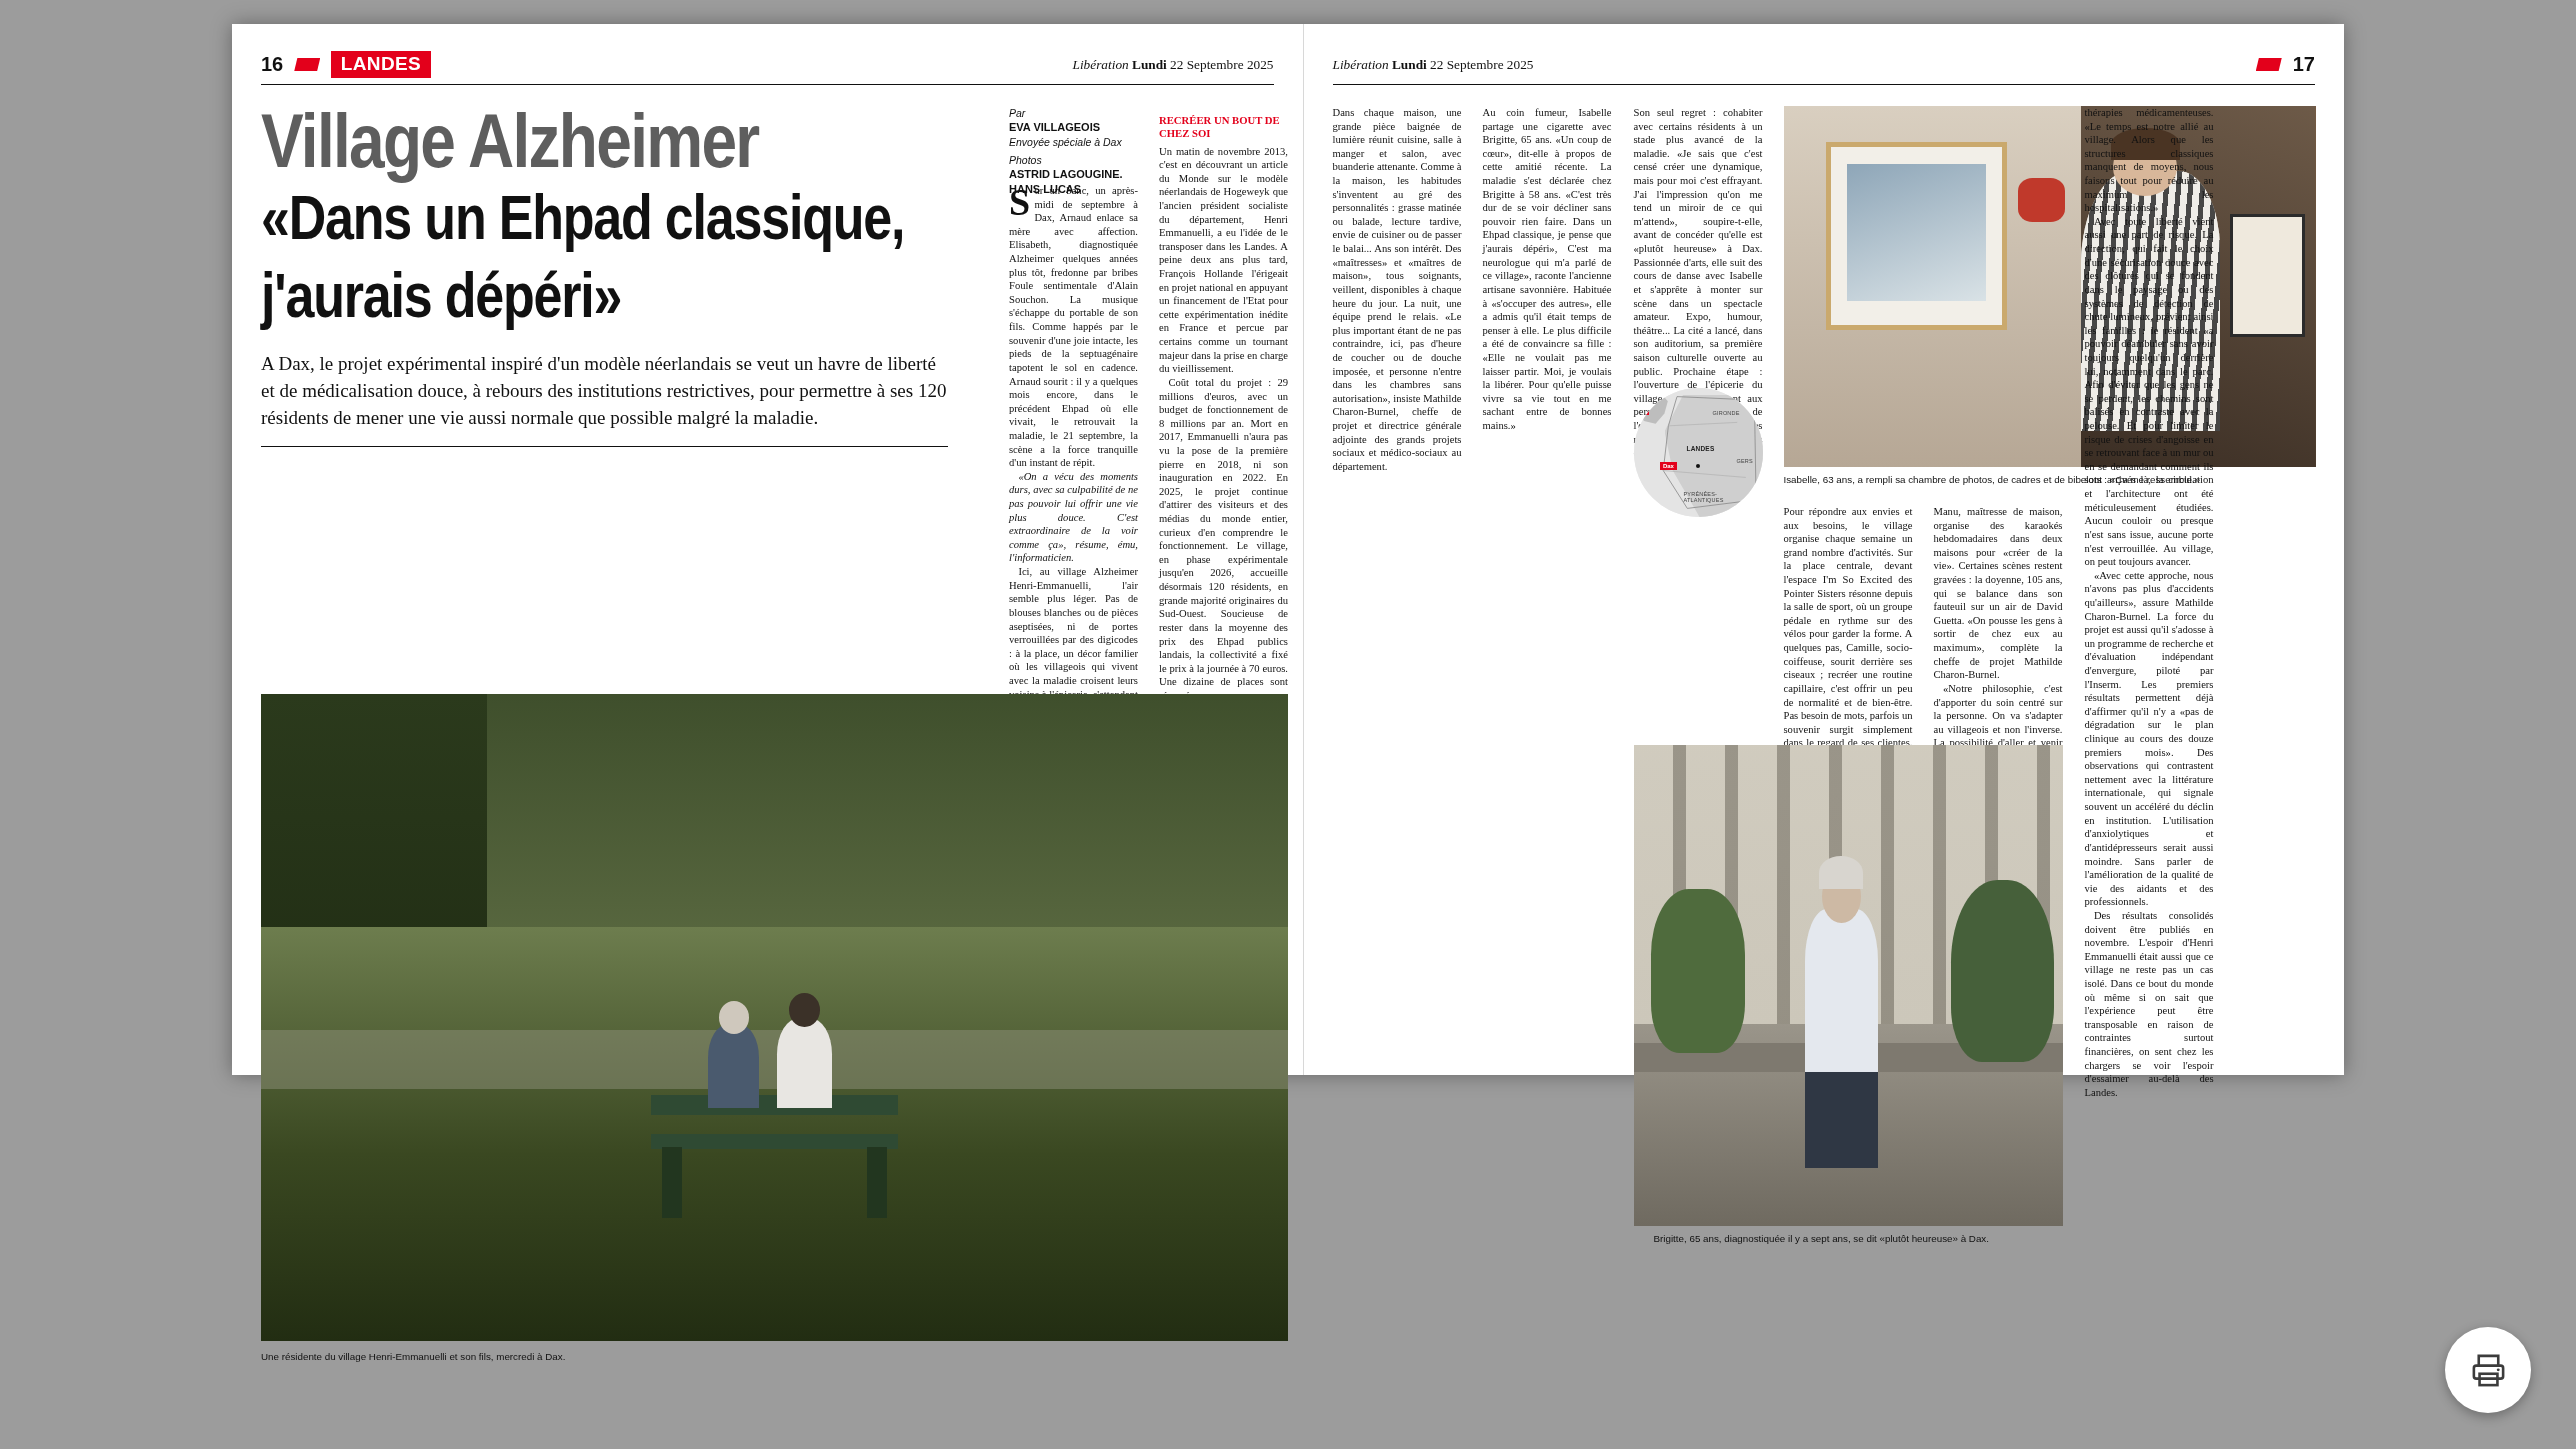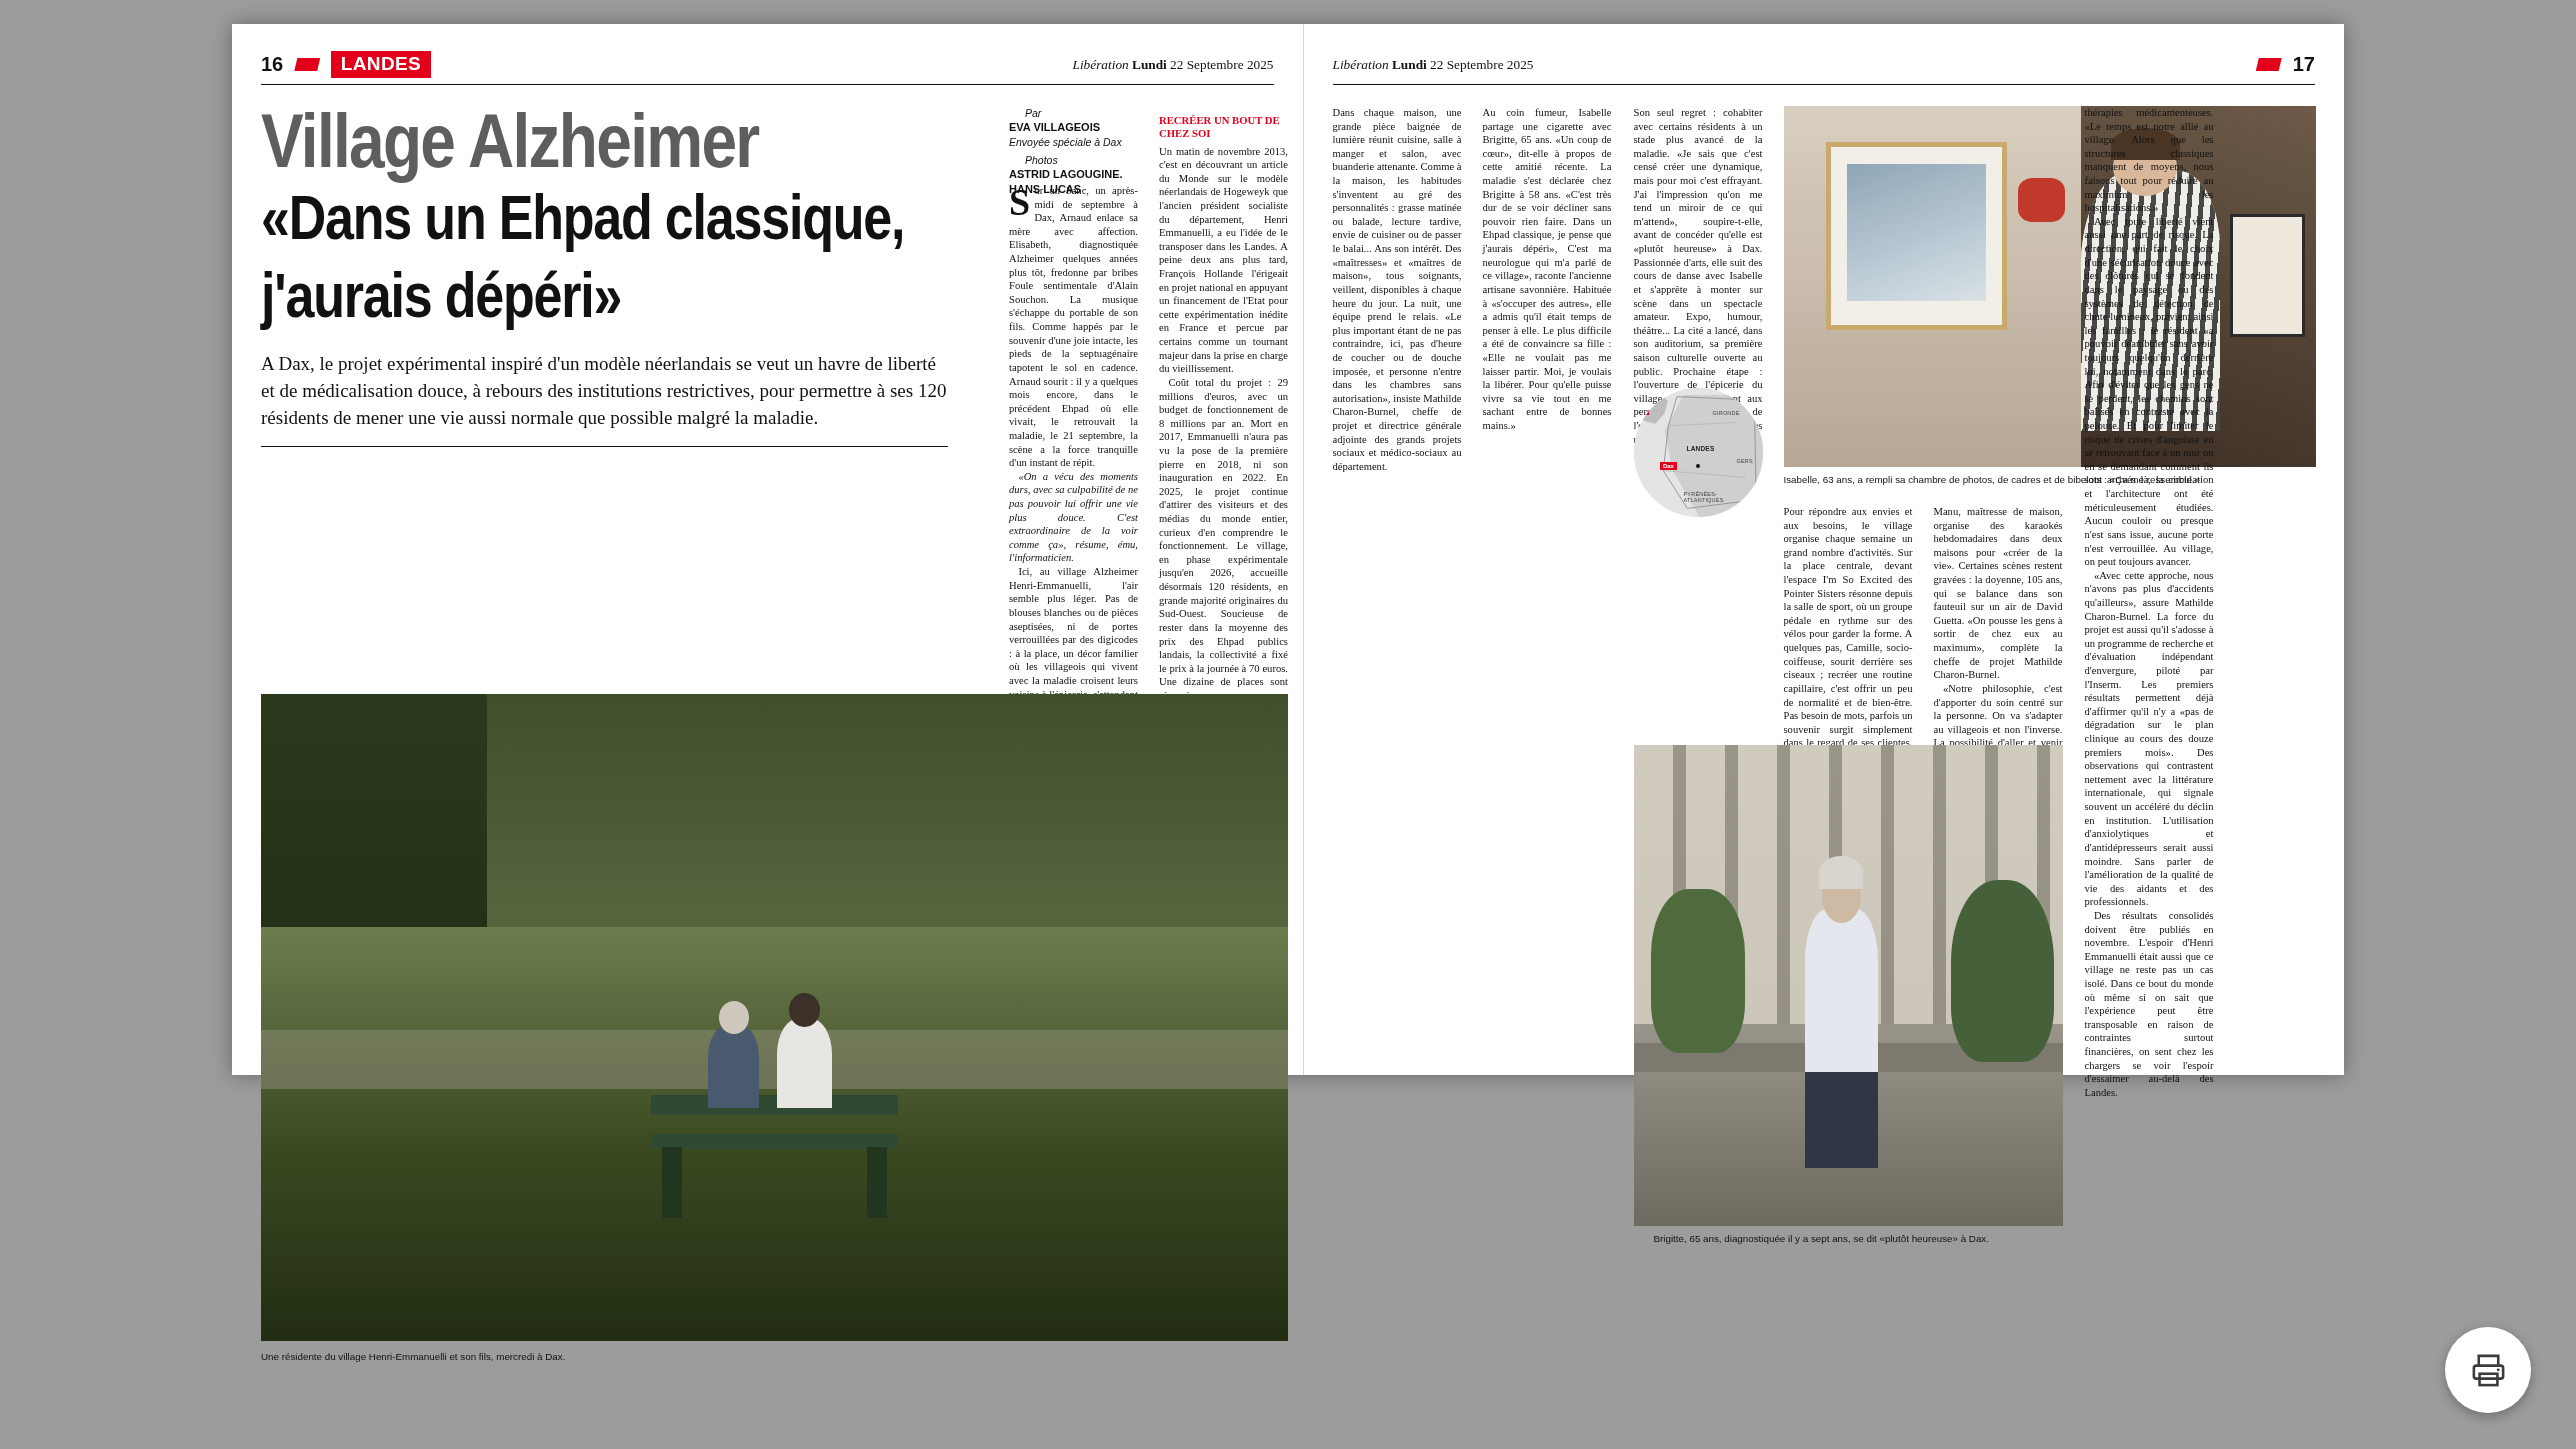--- a/index.html
+++ b/index.html
@@ -72,21 +72,21 @@
     font-size:19px; line-height:1.42; color:#111;
   }
   .hl-rule { width:687px; border-top:0.9px solid #111; margin-top:13.7px; }
 
   
   .byl {
     position:absolute; left:777px; top:82px; width:129px;
     font-family:"Liberation Sans", sans-serif; font-size:10.5px;
     line-height:1.34; color:#111;
   }
-  .byl .par { font-style:italic;margin-left:16px; }
+  .byl .par { font-style:italic; }
   .byl .nm { font-weight:700; font-size:11px; }
   .byl .sub { font-style:italic; }
 
   
   .col {
     position:absolute;
     font-size:10.6px; line-height:1.285;
     text-align:justify; color:#111;
     -webkit-hyphens:auto; hyphens:auto;
   }

